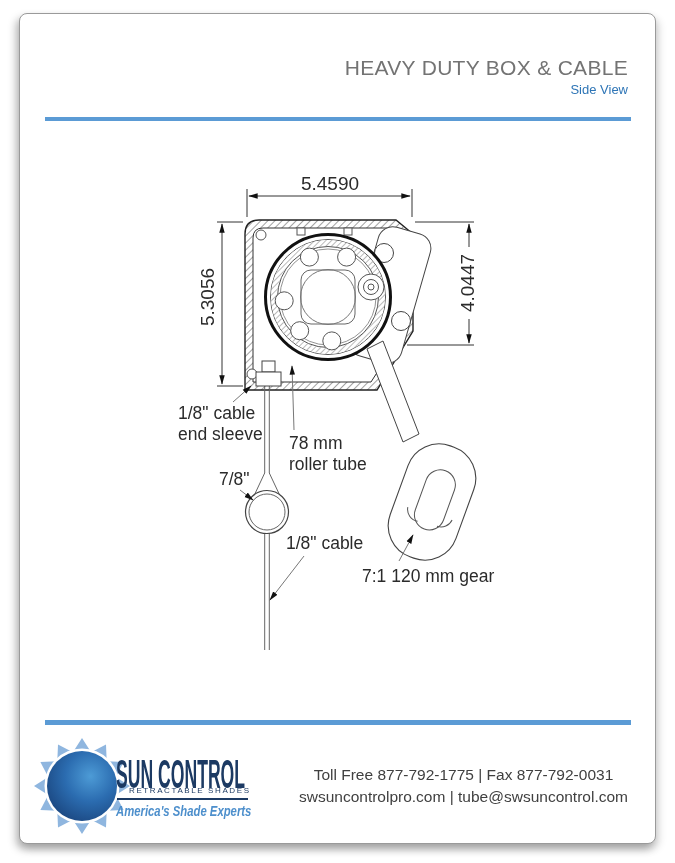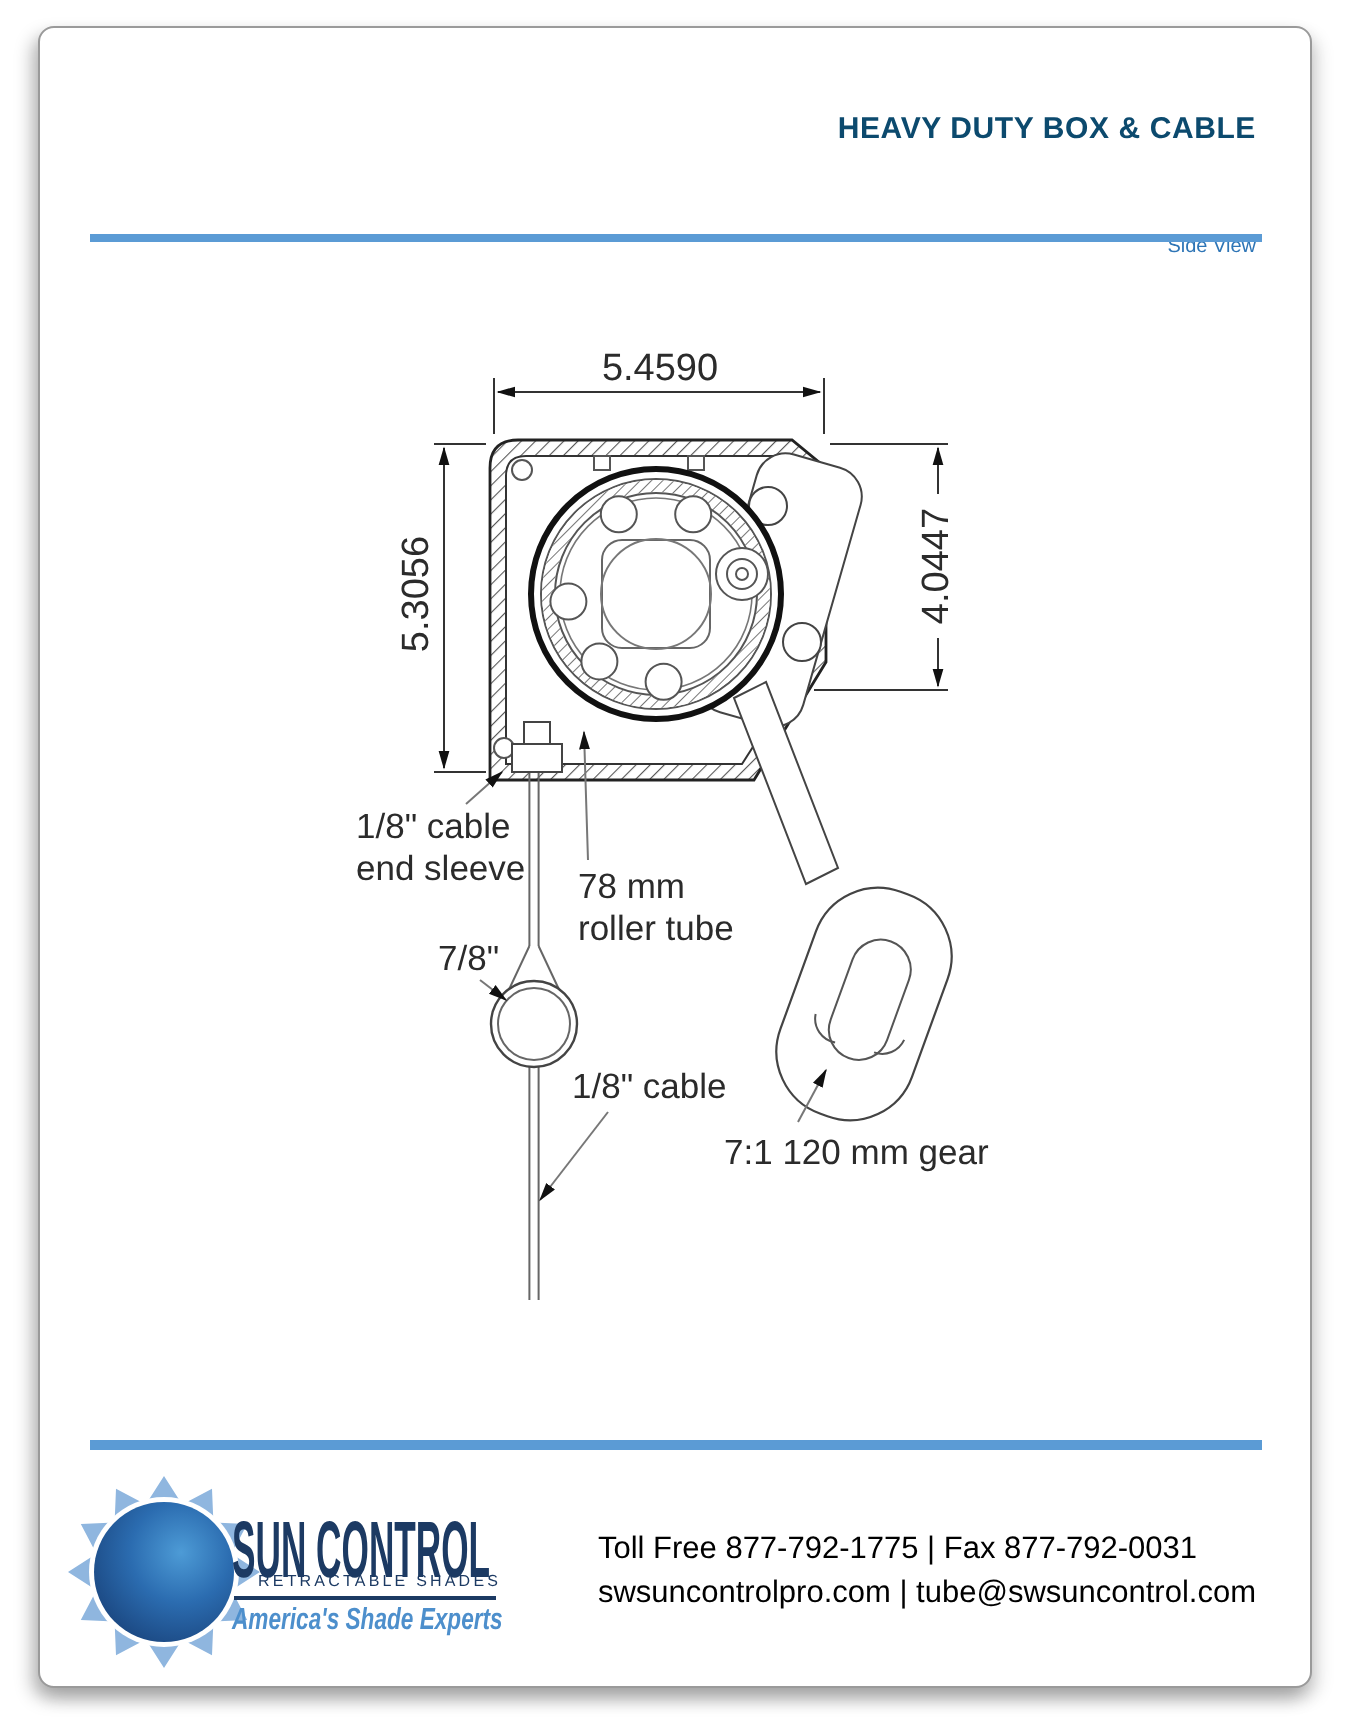--- a/index.html
+++ b/index.html
@@ -3,45 +3,45 @@
 <meta charset="utf-8">
 <style>
   * { box-sizing: border-box; }
   html,body { margin:0; padding:0; background:#ffffff; width:675px; height:863px;
     font-family:"Liberation Sans", sans-serif; }
   .page { position:absolute; left:19px; top:13px; width:637px; height:831px;
     background:#ffffff; border:1px solid #9a9a9a; border-radius:8px;
     box-shadow:-3px 5px 9px rgba(0,0,0,.28), 3px 5px 9px rgba(0,0,0,.14);
     overflow:hidden; }
 
-  .title { position:absolute; right:27px; top:42px; font-size:15px; font-weight:700;
-    color:#0c4a6e; letter-spacing:.3px; white-space:nowrap; }
-  .subtitle { position:absolute; right:27px; top:68px; font-size:10px;
-    color:#2E75B6; white-space:nowrap;margin-top:36px; }
+  .title { position:absolute; right:27px; top:42px; font-size:21px; font-weight:400;
+    color:#737373; letter-spacing:.3px; white-space:nowrap; }
+  .subtitle { position:absolute; right:27px; top:68px; font-size:13px;
+    color:#2E75B6; white-space:nowrap; }
   .rule { position:absolute; left:25px; width:586px; background:#5B9BD5; }
   .header-rule { top:103px; height:4px; }
   .footer-rule { top:706px; height:5px; }
 
   .drawing { position:absolute; left:140px; top:146px; width:360px; height:510px; }
   .drawing text { font-family:"Liberation Sans", sans-serif; fill:#2b2b2b; }
   .lbl { font-size:17.5px; }
   .dim { font-size:19px; fill:#222; }
 
   .sun-logo { position:absolute; left:12px; top:722px; width:100px; height:100px; }
   .brand-name { position:absolute; left:96px; top:738px; font-size:22px; font-weight:700;
     color:#1C3A63; white-space:nowrap; transform:scale(.8,1.82); transform-origin:0 0; }
   .brand-tagline { position:absolute; left:97px; top:772px; font-size:8px; font-weight:400;
     letter-spacing:1.6px; color:#1C3A63; white-space:nowrap;padding-left:12px; }
   .tagline-rule { position:absolute; left:97px; top:784px; width:131px; height:2px;
     background:#1C3A63; }
   .brand-slogan { position:absolute; left:96px; top:788px; font-size:14.5px; font-style:italic;
     font-weight:700; color:#4D8FCC; white-space:nowrap; transform:scale(.78,1.05);
     transform-origin:0 0; }
-  .contact { position:absolute; right:27px; top:750px; text-align:left; font-size:15.5px;
-    color:#000000; line-height:22px; white-space:nowrap; }
+  .contact { position:absolute; right:27px; top:750px; text-align:center; font-size:15.5px;
+    color:#404040; line-height:22px; white-space:nowrap; }
 </style>
 </head>
 <body>
 
 <div class="page">
 
   <div class="title">HEAVY DUTY BOX &amp; CABLE</div>
   <div class="subtitle">Side View</div>
   <div class="rule header-rule"></div>
 

